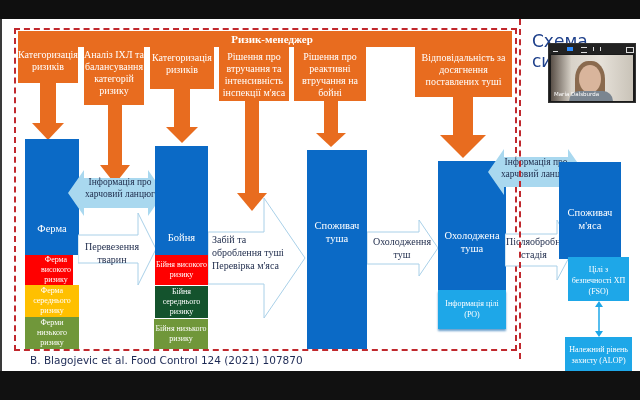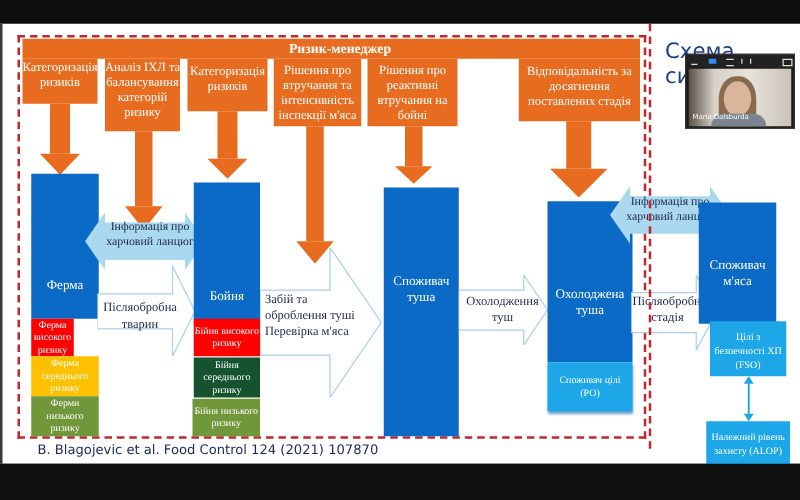--- a/index.html
+++ b/index.html
@@ -44,21 +44,21 @@
   <div class="otext" style="left:14px;top:30px;width:64px;">Категоризація ризиків</div>
   <div class="abs orange" style="left:82px;top:28px;width:60px;height:58px;"></div>
   <div class="otext" style="left:80px;top:30px;width:64px;">Аналіз ІХЛ та балансування категорій ризику</div>
   <div class="abs orange" style="left:148px;top:28px;width:64px;height:42px;"></div>
   <div class="otext" style="left:146px;top:33px;width:68px;">Категоризація ризиків</div>
   <div class="abs orange" style="left:217px;top:28px;width:70px;height:54px;"></div>
   <div class="otext" style="left:217px;top:32px;width:70px;">Рішення про втручання та інтенсивність інспекції м'яса</div>
   <div class="abs orange" style="left:292px;top:28px;width:72px;height:54px;"></div>
   <div class="otext" style="left:292px;top:32px;width:72px;">Рішення про реактивні втручання на бойні</div>
   <div class="abs orange" style="left:413px;top:28px;width:97px;height:50px;"></div>
-  <div class="otext" style="left:413px;top:33px;width:97px;">Відповідальність за досягнення поставлених стадія</div>
+  <div class="otext" style="left:413px;top:33px;width:97px;">Відповідальність за досягнення поставлених туші</div>
 
   <svg class="abs" style="left:0;top:0;" width="640" height="352">
     <g fill="#e86c1f">
       <g>
           <rect x="38" y="64" width="16" height="40"></rect>
           <polygon points="30,104 62,104 46,121"></polygon>
         </g>
       <g>
           <rect x="106" y="86" width="14" height="60"></rect>
           <polygon points="98,146 128,146 113,165"></polygon>
@@ -77,33 +77,33 @@
         </g>
       <g>
           <rect x="451" y="78" width="20" height="38"></rect>
           <polygon points="438,116 484,116 461,139"></polygon>
         </g>
     </g>
   </svg>
 
   <div class="abs blue" style="left:23px;top:120px;width:54px;height:116px;"></div>
   <div class="btext" style="left:23px;top:203px;width:54px;">Ферма</div>
-  <div class="risk" style="left:23px;top:236px;width:34px;height:30px;background:#ff0000;">Ферма високого ризику</div>
+  <div class="risk" style="left:23px;top:236px;width:34px;height:30px;background:#ff0000;padding-left:14px;">Ферма високого ризику</div>
   <div class="risk" style="left:23px;top:266px;width:54px;height:32px;background:#ffc000;">Ферма середнього ризику</div>
   <div class="risk" style="left:23px;top:298px;width:54px;height:32px;background:#70973a;">Ферми низького ризику</div>
 
   <svg class="abs" style="left:66px;top:143px;" width="96" height="62">
     <polygon points="0,31 16,8 16,16 80,16 80,8 96,31 80,54 80,46 16,46 16,54" fill="#a9d8ef"></polygon>
   </svg>
   <div class="dtext" style="left:78px;top:157px;width:80px;text-align:center;font-size:9.5px;line-height:12px;">Інформація про харчовий ланцюг</div>
 
   <svg class="abs" style="left:76px;top:194px;" width="80" height="72">
     <polygon points="0,22 60,22 60,0 78,36 60,72 60,50 0,50" fill="#ffffff" stroke="#a9d0e8" stroke-width="1"></polygon>
   </svg>
-  <div class="dtext" style="left:80px;top:221px;width:60px;text-align:center;">Післяобробна тварин</div>
+  <div class="dtext" style="left:80px;top:221px;width:60px;text-align:center;">Перевезення тварин</div>
 
   <div class="abs blue" style="left:153px;top:127px;width:53px;height:114px;"></div>
   <div class="btext" style="left:153px;top:212px;width:53px;">Бойня</div>
   <div class="risk" style="left:153px;top:236px;width:53px;height:30px;background:#ff0000;">Бійня високого ризику</div>
   <div class="risk" style="left:153px;top:267px;width:53px;height:32px;background:#14532d;">Бійня середнього ризику</div>
   <div class="risk" style="left:152px;top:300px;width:54px;height:30px;background:#70973a;">Бійня низького ризику</div>
 
   <svg class="abs" style="left:206px;top:179px;" width="98" height="120">
     <polygon points="0,34 56,34 56,0 97,60 56,120 56,86 0,86" fill="#ffffff" stroke="#a9d0e8" stroke-width="1"></polygon>
   </svg>
@@ -113,21 +113,21 @@
   <div class="btext" style="left:305px;top:200px;width:60px;">Споживач туша</div>
 
   <svg class="abs" style="left:365px;top:201px;" width="72" height="56">
     <polygon points="0,12 52,12 52,0 71,28 52,56 52,44 0,44" fill="#ffffff" stroke="#a9d0e8" stroke-width="1"></polygon>
   </svg>
   <div class="dtext" style="left:368px;top:216px;width:64px;text-align:center;">Охолодження туш</div>
 
   <div class="abs blue" style="left:436px;top:142px;width:68px;height:129px;"></div>
   <div class="btext" style="left:436px;top:210px;width:68px;">Охолоджена туша</div>
   <div class="abs lblue" style="left:436px;top:271px;width:68px;height:39px;box-shadow:0 2px 2px #6a9fcc;"></div>
-  <div class="btext" style="left:438px;top:279px;width:64px;font-size:8px;line-height:11px;">Споживач цілі (PO)</div>
+  <div class="btext" style="left:438px;top:279px;width:64px;font-size:8px;line-height:11px;">Інформація цілі (PO)</div>
 
   <svg class="abs" style="left:486px;top:122px;" width="96" height="62">
     <polygon points="0,31 16,8 16,16 80,16 80,8 96,31 80,54 80,46 16,46 16,54" fill="#a9d8ef"></polygon>
   </svg>
   <div class="dtext" style="left:494px;top:137px;width:80px;text-align:center;font-size:9.5px;line-height:12px;">Інформація про харчовий ланцюг</div>
 
   <svg class="abs" style="left:503px;top:201px;" width="70" height="60">
     <polygon points="0,14 52,14 52,0 68,30 52,60 52,46 0,46" fill="#ffffff" stroke="#a9d0e8" stroke-width="1"></polygon>
   </svg>
   <div class="dtext" style="left:504px;top:216px;width:56px;text-align:center;">Післяобробна стадія</div>

